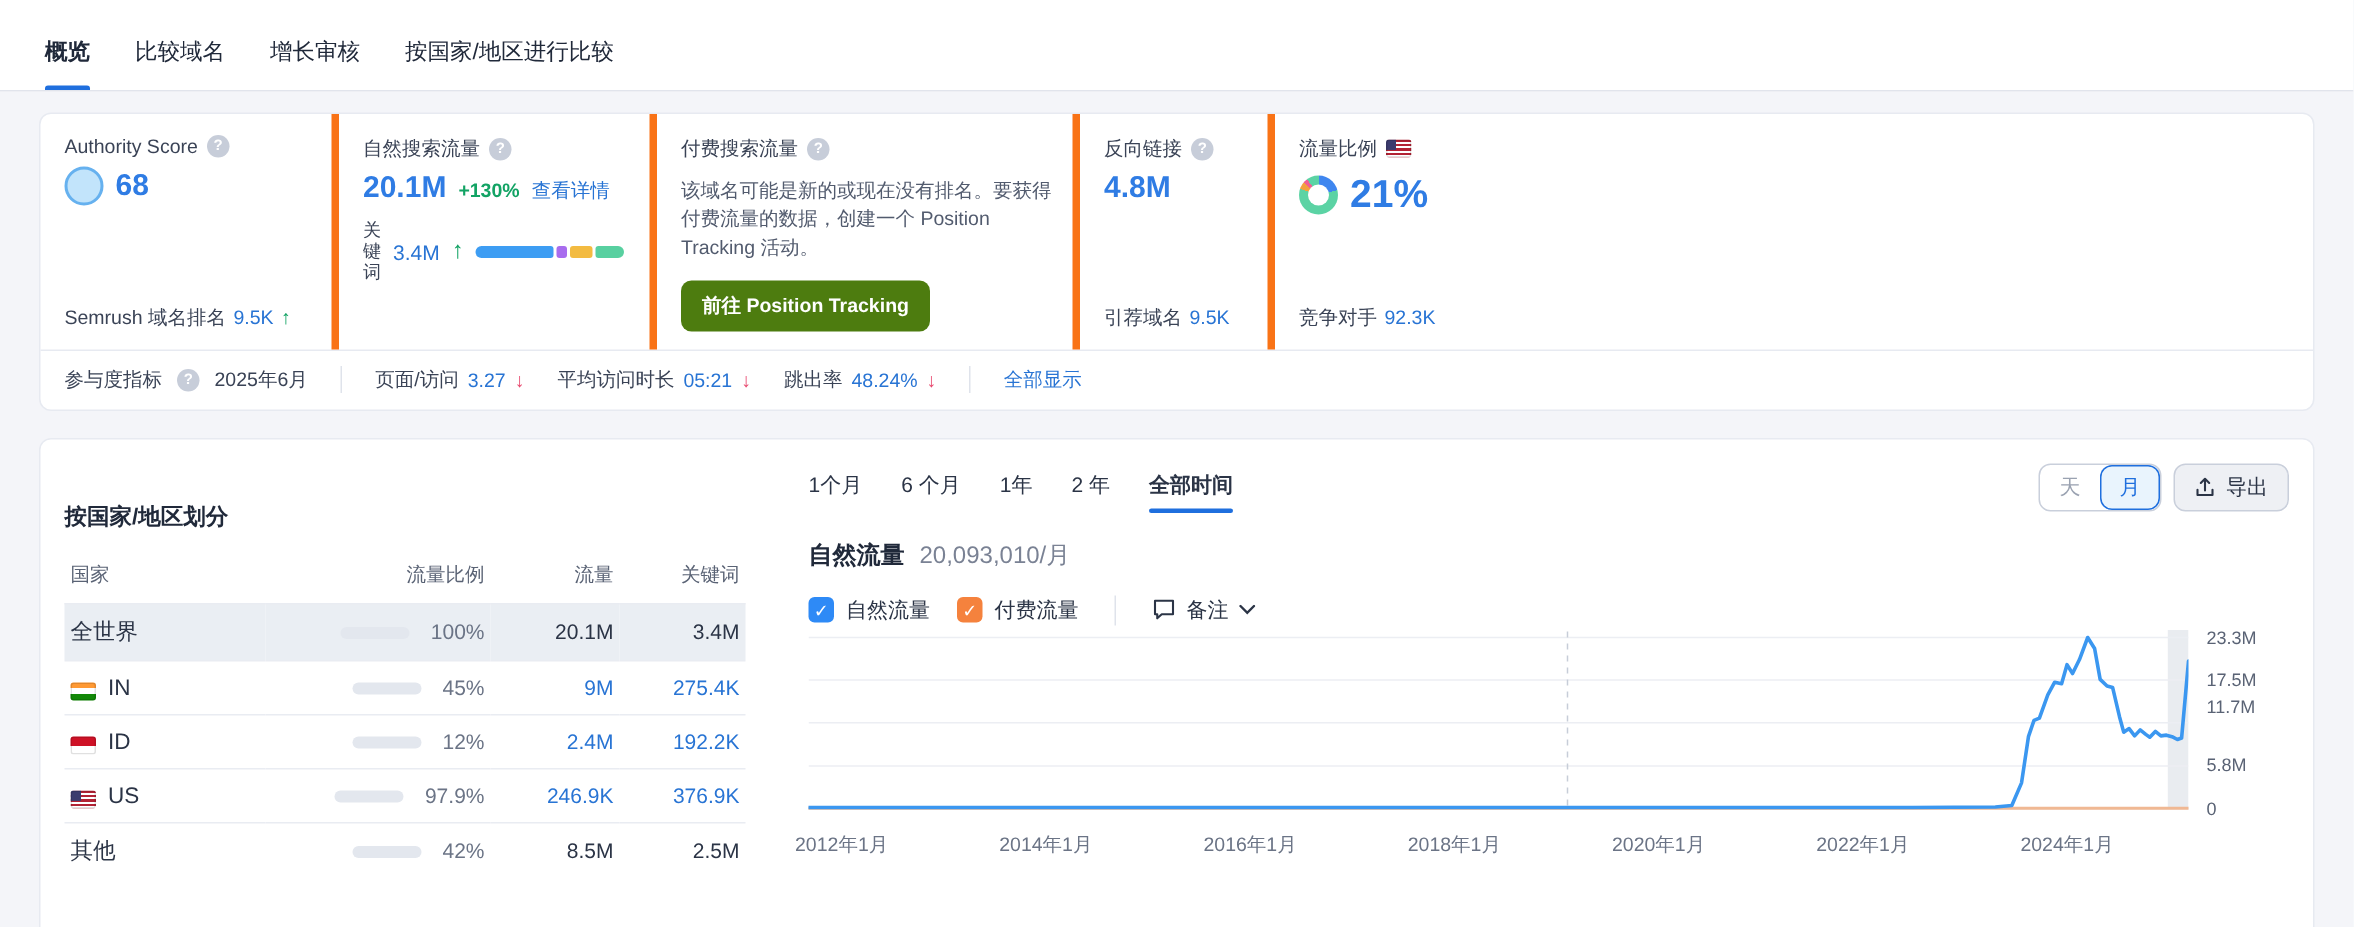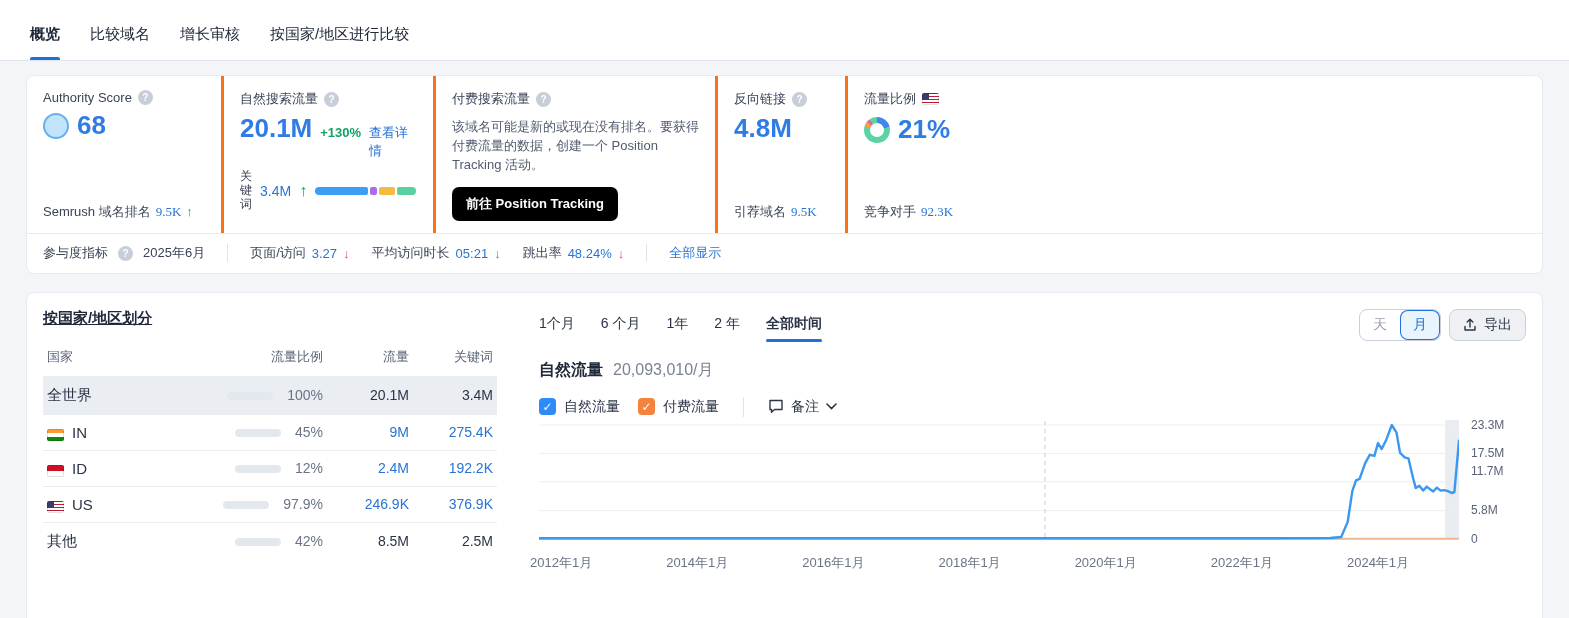--- a/index.html
+++ b/index.html
@@ -14,47 +14,47 @@
   .top-tab.active::after { content:""; position:absolute; left:0; right:0; bottom:0; height:3px; background:#1f6fde; border-radius:2px 2px 0 0; }
 
   
   .card { background:#fff; border:1px solid #e7eaf1; border-radius:8px; margin:0 26px; width:1517px; }
   .card1 { margin-top:14px; }
   .card2 { margin-top:18px; height:400px; overflow:hidden; }
 
   
   .metrics { display:flex; min-height:152px; }
   .mcol { padding:14px 16px 12px; display:flex; flex-direction:column; }
-  .mcol + .mcol { border-left:3px solid #f97316; }
+  .mcol + .mcol { border-left:5px solid #f97316; }
   .mc-1 { width:194px; } .mc-2 { width:212px; } .mc-3 { width:282px; }
   .mc-4 { width:130px; } .mc-5 { flex:1; }
   .mlabel { font-size:13px; color:#3a4356; display:flex; align-items:center; gap:6px; }
   .info-ic { width:15px; height:15px; border-radius:50%; background:#c7cdd9; color:#fff;
     font-size:10px; font-weight:bold; display:inline-flex; align-items:center; justify-content:center; cursor:pointer; }
-  .bigval { font-size:26px; font-weight:bold; color:#2f7ce4; line-height:1.15; margin-top:6px; }
+  .bigval { font-size:20px; font-weight:bold; color:#2f7ce4; line-height:1.15; margin-top:6px; }
   .valrow { display:flex; align-items:baseline; gap:8px; margin-top:6px; }
   .pct-up { color:#12a364; font-size:13px; font-weight:bold; }
-  .link { color:#2874d4; font-size:13px; cursor:pointer; text-decoration:none;font-family:Liberation Serif, serif; }
+  .link { color:#2874d4; font-size:13px; cursor:pointer; text-decoration:none; }
   .grow { flex:1; }
   .footrow { font-size:13px; color:#3a4356; display:flex; gap:5px; align-items:center; }
   .arr-up { color:#12a364; }
   .arr-down { color:#e8486e; }
   .gauge { width:26px; height:26px; border-radius:50%; border:2px solid #66b1ef; background:#c2e4fb; display:inline-block; vertical-align:-3px; margin-right:8px; }
   .as-row { display:flex; align-items:center; margin-top:6px; }
 
   .kw-row { display:flex; align-items:center; gap:8px; margin-top:10px; }
   .kw-vert { font-size:12px; color:#3a4356; line-height:1.15; display:flex; flex-direction:column; }
   .kw-val { font-size:14px; color:#2874d4; }
   .seg-bar { display:flex; gap:2px; width:170px; height:8px; }
   .seg { height:8px; border-radius:2px; }
   .seg:first-child { border-radius:4px 2px 2px 4px; }
   .seg:last-child { border-radius:2px 4px 4px 2px; }
 
   .paid-desc { font-size:13px; color:#525b6e; line-height:1.45; margin-top:10px; width:250px; }
-  .green-btn { margin-top:12px; background:#000000; color:#fff; border:none; border-radius:7px;
+  .green-btn { margin-top:12px; background:#4d7c0f; color:#fff; border:none; border-radius:7px;
     font-size:13px; font-weight:bold; padding:8px 14px; width:fit-content; cursor:pointer;
     font-family:"Liberation Sans",sans-serif; }
 
   .donut-row { display:flex; align-items:center; gap:8px; margin-top:6px; }
   .donut { width:26px; height:26px; border-radius:50%; position:relative;
     background:conic-gradient(#3f86ef 0% 21%, #5bd3a4 21% 80%, #f2a13e 80% 86%, #ef5f92 86% 90%, #5bd3a4 90% 100%); }
   .donut::before { content:""; position:absolute; inset:6px; background:#fff; border-radius:50%; }
   .donut-val { font-size:26px; font-weight:bold; color:#2f7ce4; }
 
   .flag { display:inline-block; width:17px; height:12px; border-radius:2px; box-shadow:0 0 0 1px rgba(0,0,0,.12) inset; }
@@ -73,21 +73,21 @@
 
   
   .card2-inner { display:flex; padding:16px 16px 0 16px; }
   .left-pane { width:470px; flex:none; }
   .right-pane { flex:1; padding-left:26px; }
 
   .toggle-group { display:inline-flex; border:1px solid #c9cfdb; border-radius:8px; overflow:hidden; background:#fff; }
   .toggle-btn { font-size:14px; color:#2b3446; padding:7px 14px; cursor:pointer; background:#fff; }
   .toggle-btn.active { background:#e9f4fd; color:#1f6fde; box-shadow:0 0 0 1px #1f6fde inset; border-radius:8px; }
 
-  .pane-title { font-size:15px; font-weight:bold; color:#20293a;text-decoration:underline; }
+  .pane-title { font-size:15px; font-weight:bold; margin-top:26px; color:#20293a; }
 
   table.ctable { border-collapse:collapse; width:454px; margin-top:14px; font-size:14px; }
   .ctable th { font-size:13px; font-weight:normal; color:#5a6375; text-align:right; padding:6px 4px 10px; }
   .ctable th:first-child { text-align:left; }
   .ctable td { padding:9px 4px; border-top:1px solid #e9ecf2; text-align:right; white-space:nowrap; }
   .ctable td:first-child { text-align:left; }
   .ctable tr.sel td { background:#eaeef3; border-top:1px solid #e9ecf2; }
   .c-name { display:flex; align-items:flex-end; gap:8px; font-size:15px; color:#2b3446; }
   .bar-track { width:46px; height:8px; background:#e3e7ee; border-radius:4px; overflow:hidden; display:inline-block; vertical-align:middle; }
   .bar-fill { height:8px; background:#49a8f3; border-radius:4px; }

